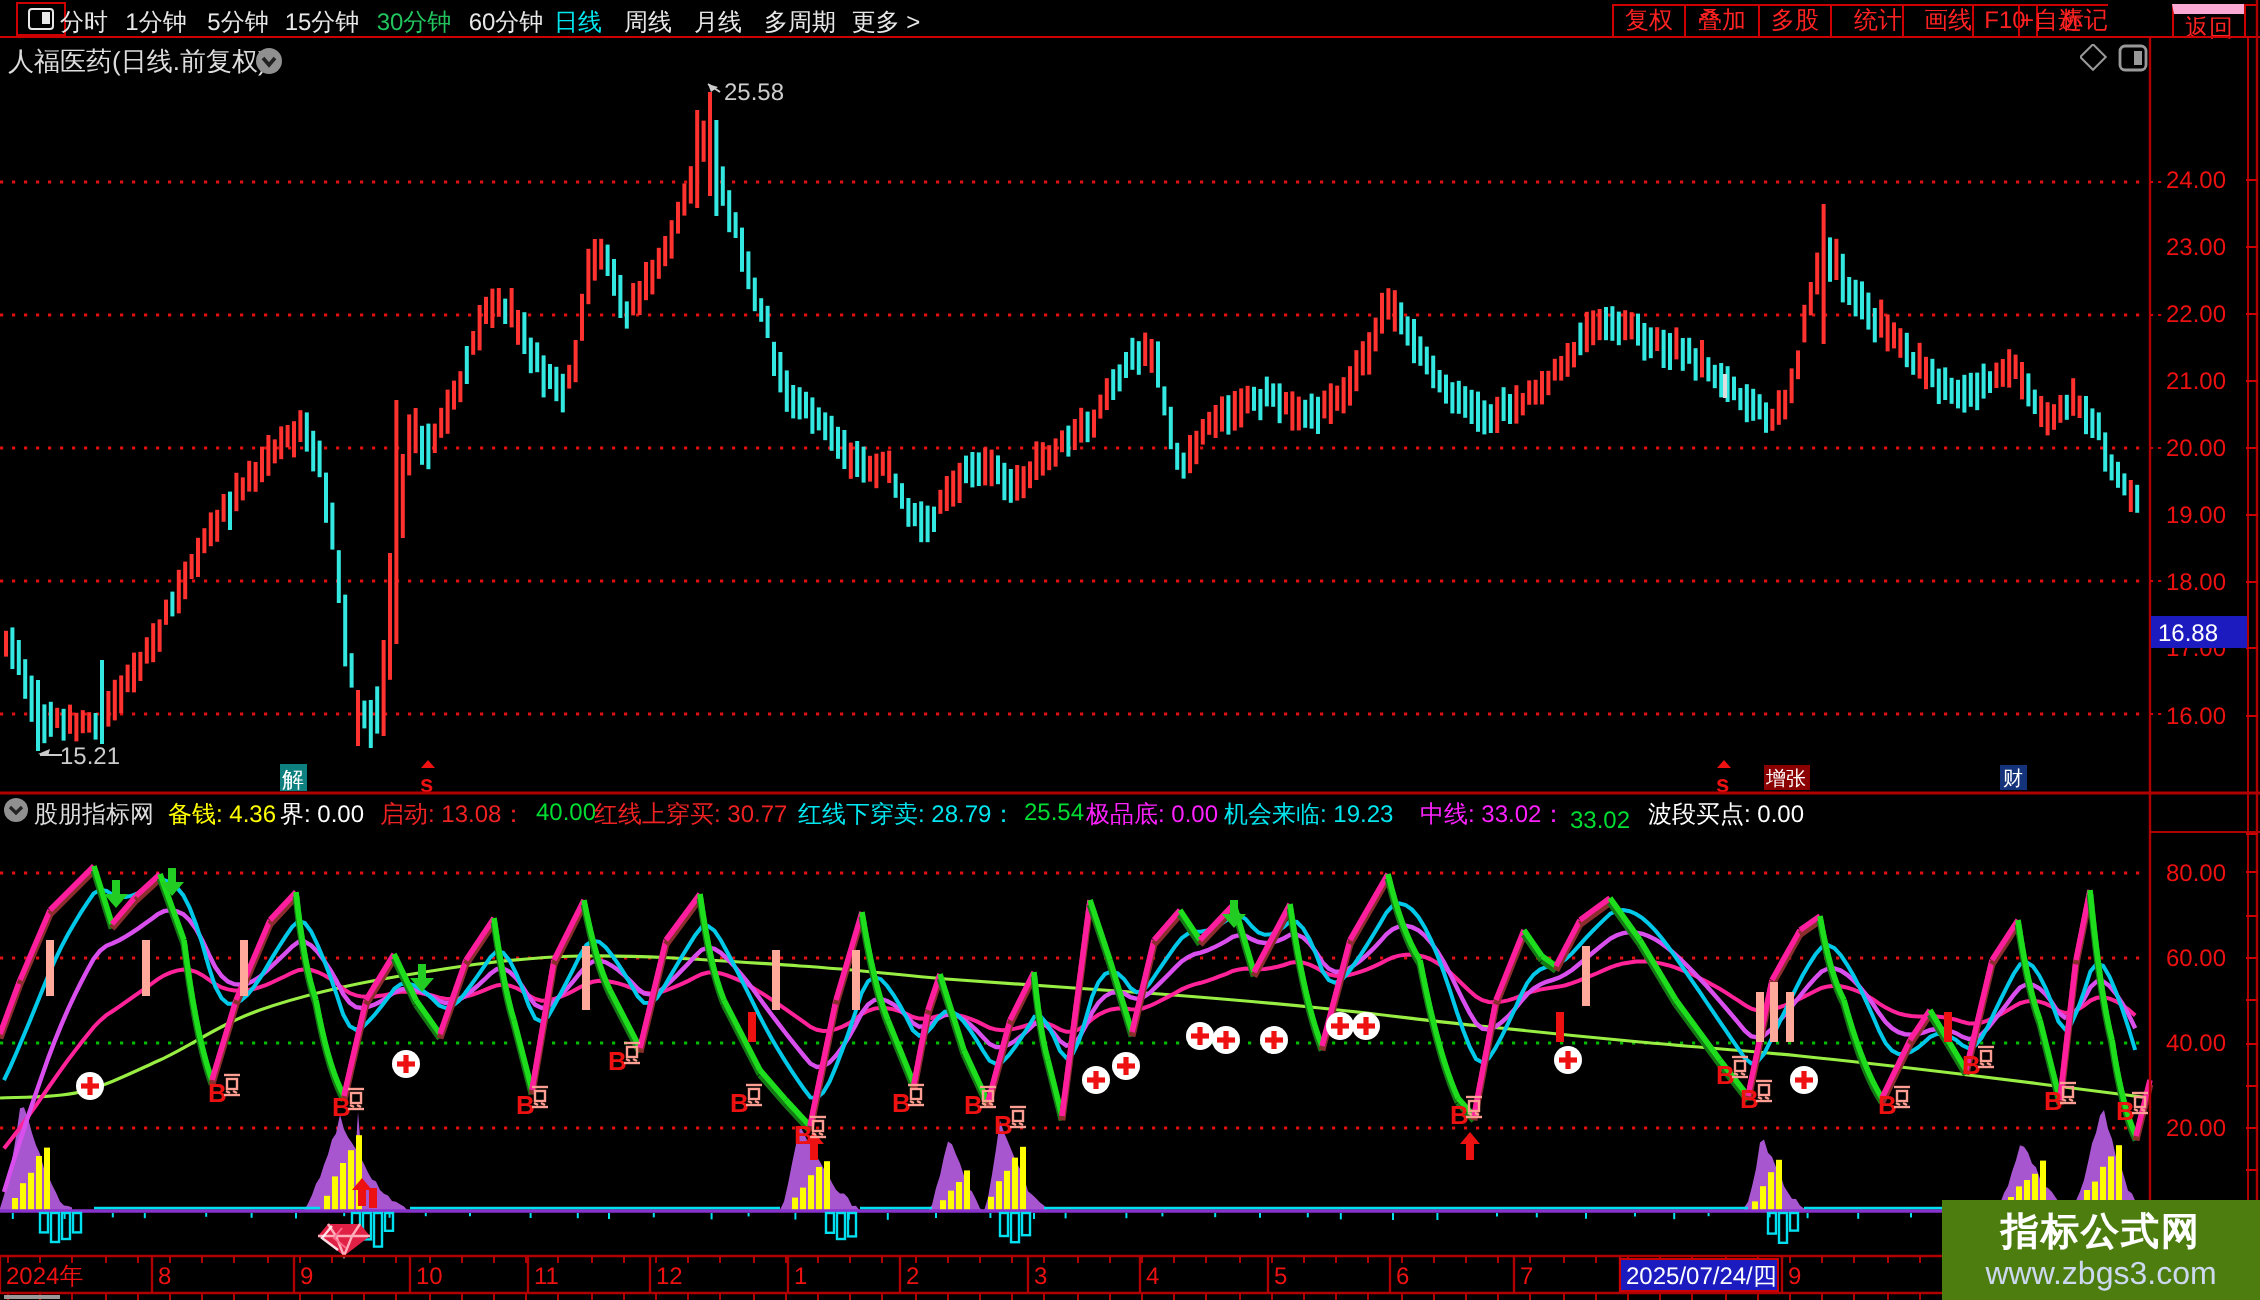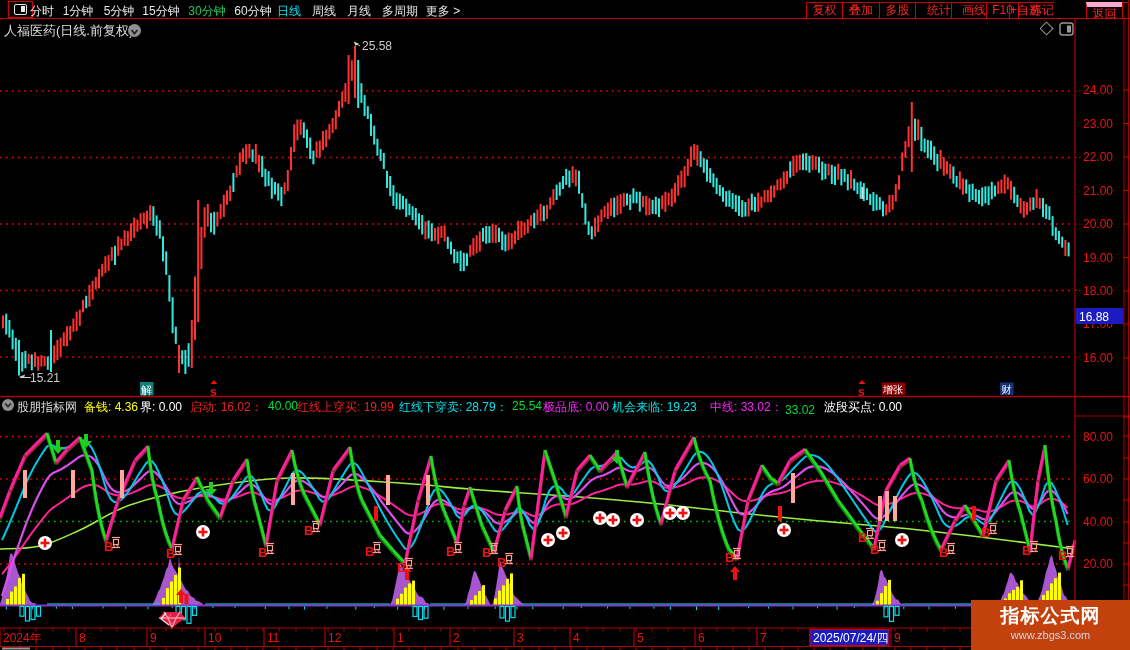--- a/index.html
+++ b/index.html
@@ -1107,27 +1107,27 @@
 <rect x="2" y="647.5" width="28" height="2" fill="#999999"></rect>
 </svg>
 
 <div class="abs" style="left:0;top:399px;width:1130px;height:15px;font-size:12px">
 <div class="abs" style="left:2px;top:0px;width:12px;height:12px;border-radius:50%;background:#909090"><svg width="12" height="12">
         <path d="M3,4.5 L6,7.5 L9,4.5" stroke="#222" stroke-width="1.6" fill="none"></path>
       </svg></div>
 <span style="position:absolute;left:17px;top:0;color:#dddddd;white-space:pre">股朋指标网</span>
     <span style="position:absolute;left:84px;top:0;color:#ffff00;white-space:pre">备钱: 4.36</span>
     <span style="position:absolute;left:140px;top:0;color:#ffffff;white-space:pre">界: 0.00</span>
-    <span style="position:absolute;left:190px;top:0;color:#ee2222;white-space:pre">启动: 16.02：</span>
+    <span style="position:absolute;left:190px;top:0;color:#ee2222;white-space:pre">启动: 13.08：</span>
     <span style="position:absolute;left:268px;top:0;color:#00dd33;white-space:pre">40.00</span>
-    <span style="position:absolute;left:297px;top:0;color:#ee2222;white-space:pre">红线上穿买: 19.99</span>
+    <span style="position:absolute;left:297px;top:0;color:#ee2222;white-space:pre">红线上穿买: 30.77</span>
     <span style="position:absolute;left:399px;top:0;color:#00e5ee;white-space:pre">红线下穿卖: 28.79：</span>
     <span style="position:absolute;left:512px;top:0;color:#00dd33;white-space:pre">25.54</span>
     <span style="position:absolute;left:543px;top:0;color:#ff22ff;white-space:pre">极品底: 0.00</span>
     <span style="position:absolute;left:612px;top:0;color:#00e5ee;white-space:pre">机会来临: 19.23</span>
     <span style="position:absolute;left:710px;top:0;color:#ff22ff;white-space:pre">中线: 33.02：</span>
     <span style="position:absolute;left:785px;top:4px;color:#00dd33;white-space:pre">33.02</span>
     <span style="position:absolute;left:824px;top:0;color:#ffffff;white-space:pre">波段买点: 0.00</span>
 </div>
 
-<div class="abs" style="left:971px;top:600px;width:159px;height:50px;background:#c2410c">
+<div class="abs" style="left:971px;top:600px;width:159px;height:50px;background:#4d7c0f">
 <div style="text-align:center;font-size:19px;font-weight:bold;color:#ffffff;margin-top:3px;letter-spacing:1px">指标公式网</div>
-<div style="text-align:center;font-size:11px;color:#ccd8ee">www.zbgs3.com</div>
+<div style="text-align:center;font-size:16px;color:#ccd8ee">www.zbgs3.com</div>
 </div>
 </body></html>

